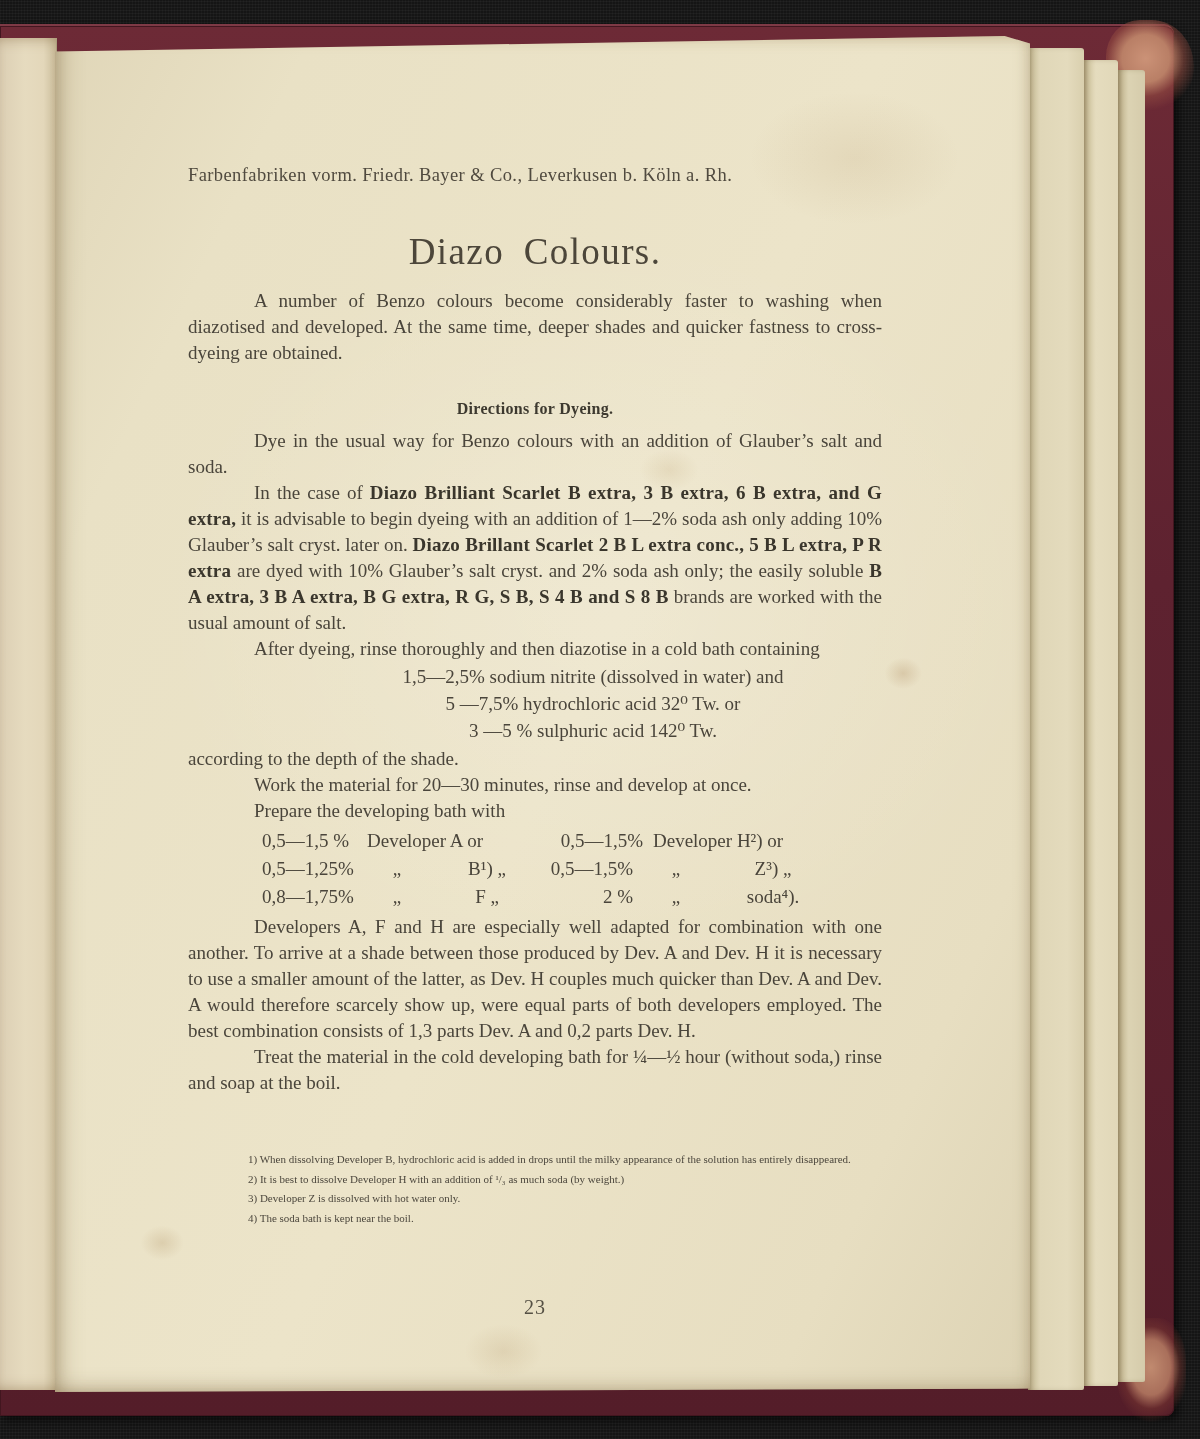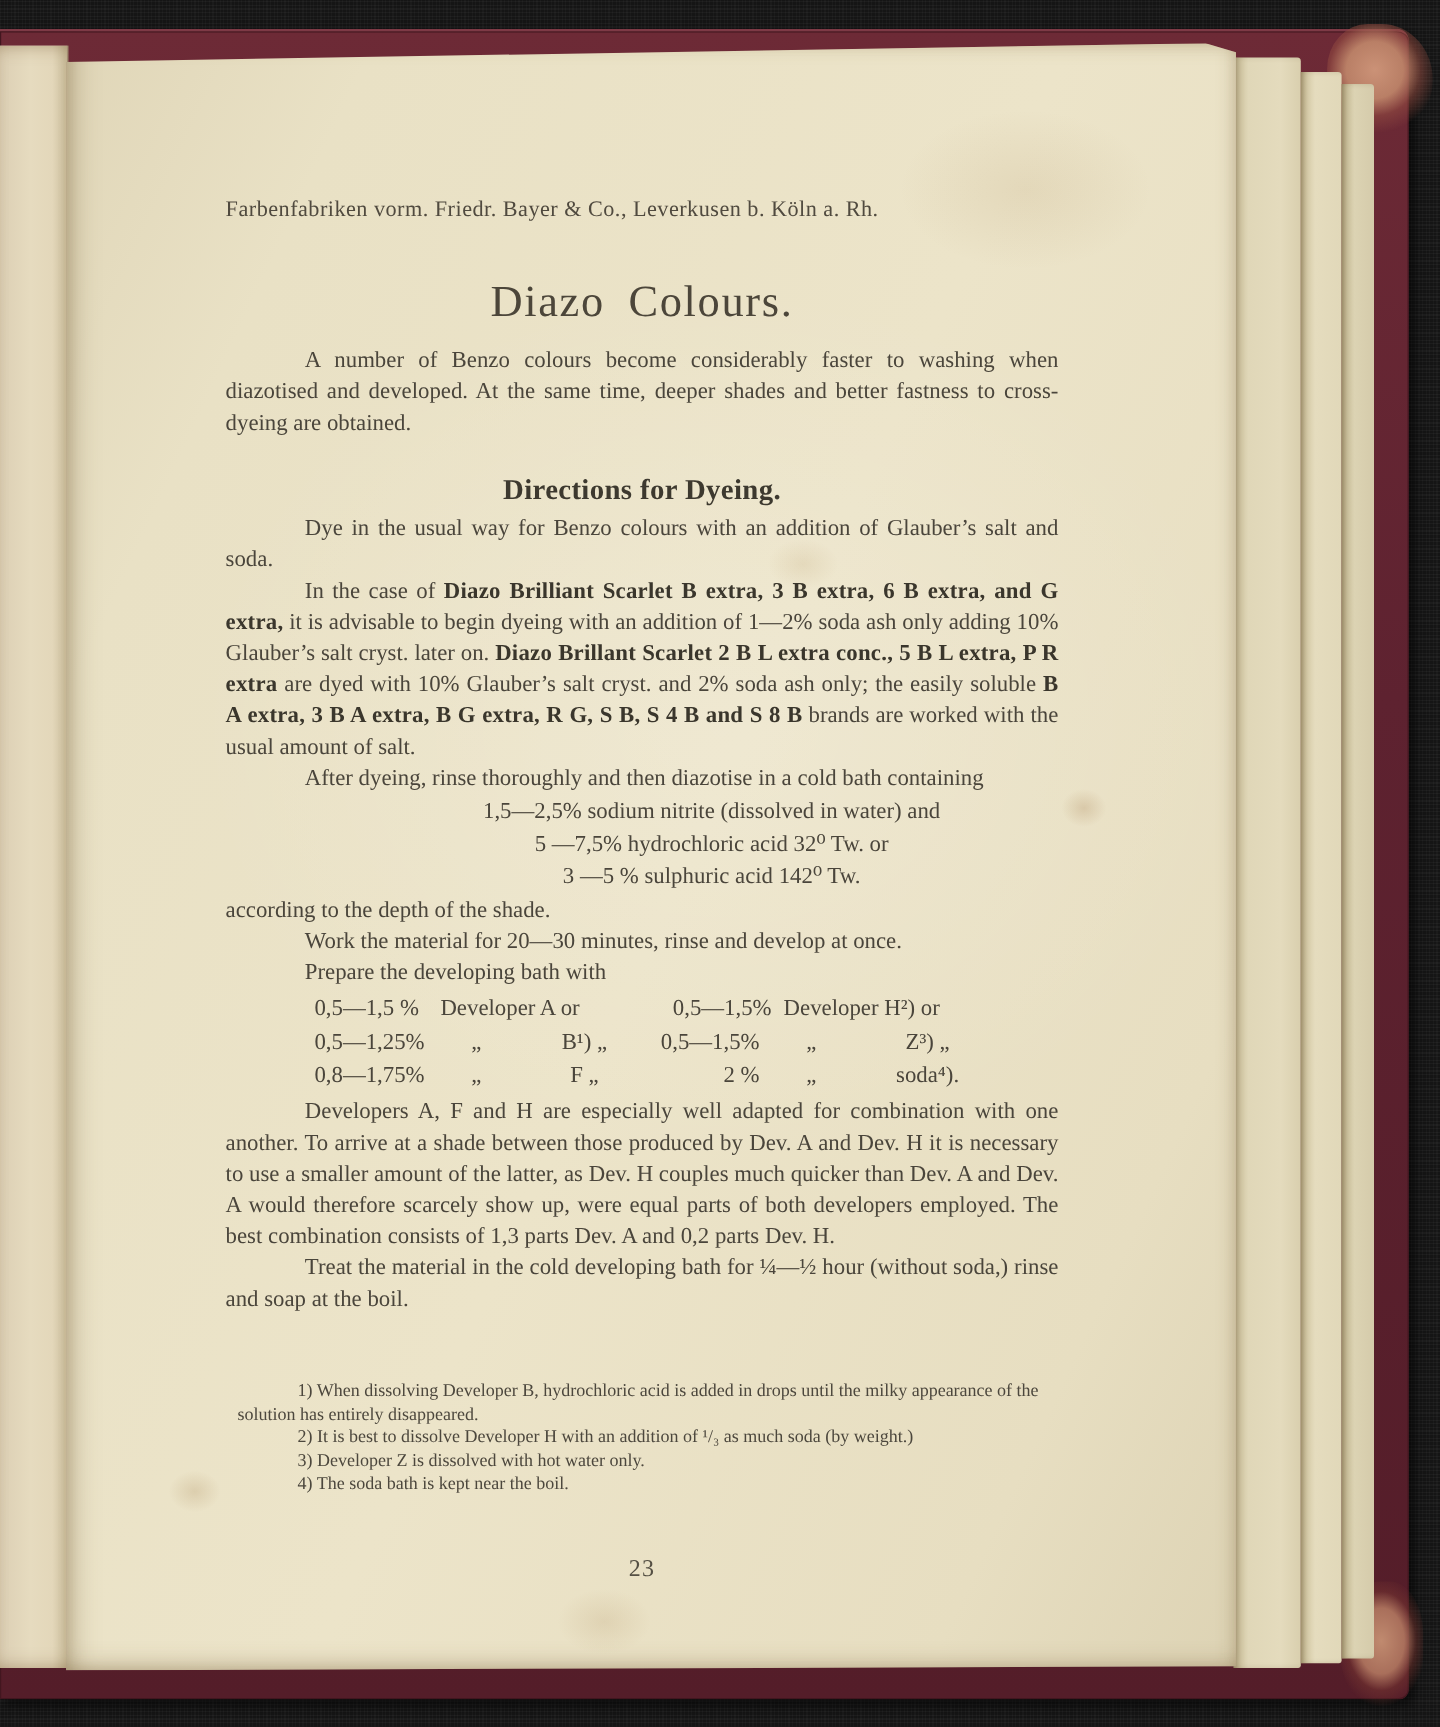--- a/index.html
+++ b/index.html
@@ -81,40 +81,40 @@
   }
   .content p{margin:0;}
   .imprint{ text-align:left; font-size:18.5px; letter-spacing:.4px; color:#504a3f; }
   .doc-title{
     margin:44px 0 0; font-size:37px; font-weight:400; text-align:center;
     letter-spacing:1.4px; word-spacing:9px; color:#4c463a; line-height:40px;
   }
   .intro{ margin-top:16px !important; }
   .indent{ text-indent:66px; }
   .section-heading{
-    margin:30px 0 6px; font-size:24px; font-weight:700; text-align:center;
+    margin:30px 0 6px; font-size:16px; font-weight:700; text-align:center;
     letter-spacing:.3px; color:#3d392f; line-height:26px;
   }
   b,.bold{ font-weight:700; color:#3a362c; letter-spacing:.2px; }
   .bath-list{ list-style:none; margin:1px 0 2px 116px; padding:0; }
   .bath-list li{ white-space:pre; line-height:27px; text-align:center; }
   .single{ text-align:left; }
   
   .dev-table{ margin:3px 0 3px 74px; }
   .t-row{ display:flex; line-height:28px; text-align:left; }
   .t-half{ display:flex; }
   .t-half.right{ margin-left:8px; }
   .t-cell{ display:block; overflow:visible; white-space:nowrap; }
   .lc1{ width:95px; }  .lc2{ width:80px; text-align:center; }  .lc3{ width:100px; text-align:center; }
   .rc1{ width:88px; text-align:right; }  .rc2{ width:86px; text-align:center; }  .rc3{ width:108px; text-align:center; }
   .t-first .lc2,.t-first .rc2{ text-align:left; padding-left:10px; }
   
   .footnotes{
     position:absolute; left:143px; top:1114px; width:692px;
-    font-size:15px; line-height:19.5px; color:#4c473d; text-align:left;
+    font-size:11px; line-height:19.5px; color:#4c473d; text-align:left;
   }
   .footnotes p{ margin:0; text-indent:50px; }
   .fn-hang{ text-indent:50px; }
   
   .page-number{
     position:absolute; left:133px; top:1260px; width:694px;
     text-align:center; font-size:20px; color:#555044; letter-spacing:1px;
   }
 </style>
 </head>
@@ -132,21 +132,21 @@
 
   <div class="prev-page"></div>
 
   <div class="page">
     <div class="content">
 
       <p class="imprint">Farbenfabriken vorm. Friedr. Bayer &amp; Co., Leverkusen b. Köln a. Rh.</p>
 
       <h1 class="doc-title">Diazo Colours.</h1>
 
-      <p class="intro indent">A number of Benzo colours become considerably faster to washing when diazotised and developed.  At the same time, deeper shades and better fastness to cross-dyeing are obtained.</p>
+      <p class="intro indent">A number of Benzo colours become considerably faster to washing when diazotised and developed.  At the same time, deeper shades and quicker fastness to cross-dyeing are obtained.</p>
 
       <h2 class="section-heading">Directions for Dyeing.</h2>
 
       <p class="indent">Dye in the usual way for Benzo colours with an addition of Glauber’s salt and soda.</p>
 
       <p class="indent"><span>In the case of </span><b>Diazo Brilliant Scarlet B extra, 3 B extra, 6 B extra, and G extra,</b><span> it is advisable to begin dyeing with an addition of 1—2% soda ash only adding 10% Glauber’s salt cryst. later on.  </span><b>Diazo Brillant Scarlet 2 B L extra conc., 5 B L extra, P R extra</b><span> are dyed with 10% Glauber’s salt cryst. and 2% soda ash only; the easily soluble </span><b>B A extra, 3 B A extra, B G extra, R G, S B, S 4 B and S 8 B</b><span> brands are worked with the usual amount of salt.</span></p>
 
       <p class="indent">After dyeing, rinse thoroughly and then diazotise in a cold bath containing</p>
 
       <ul class="bath-list">

